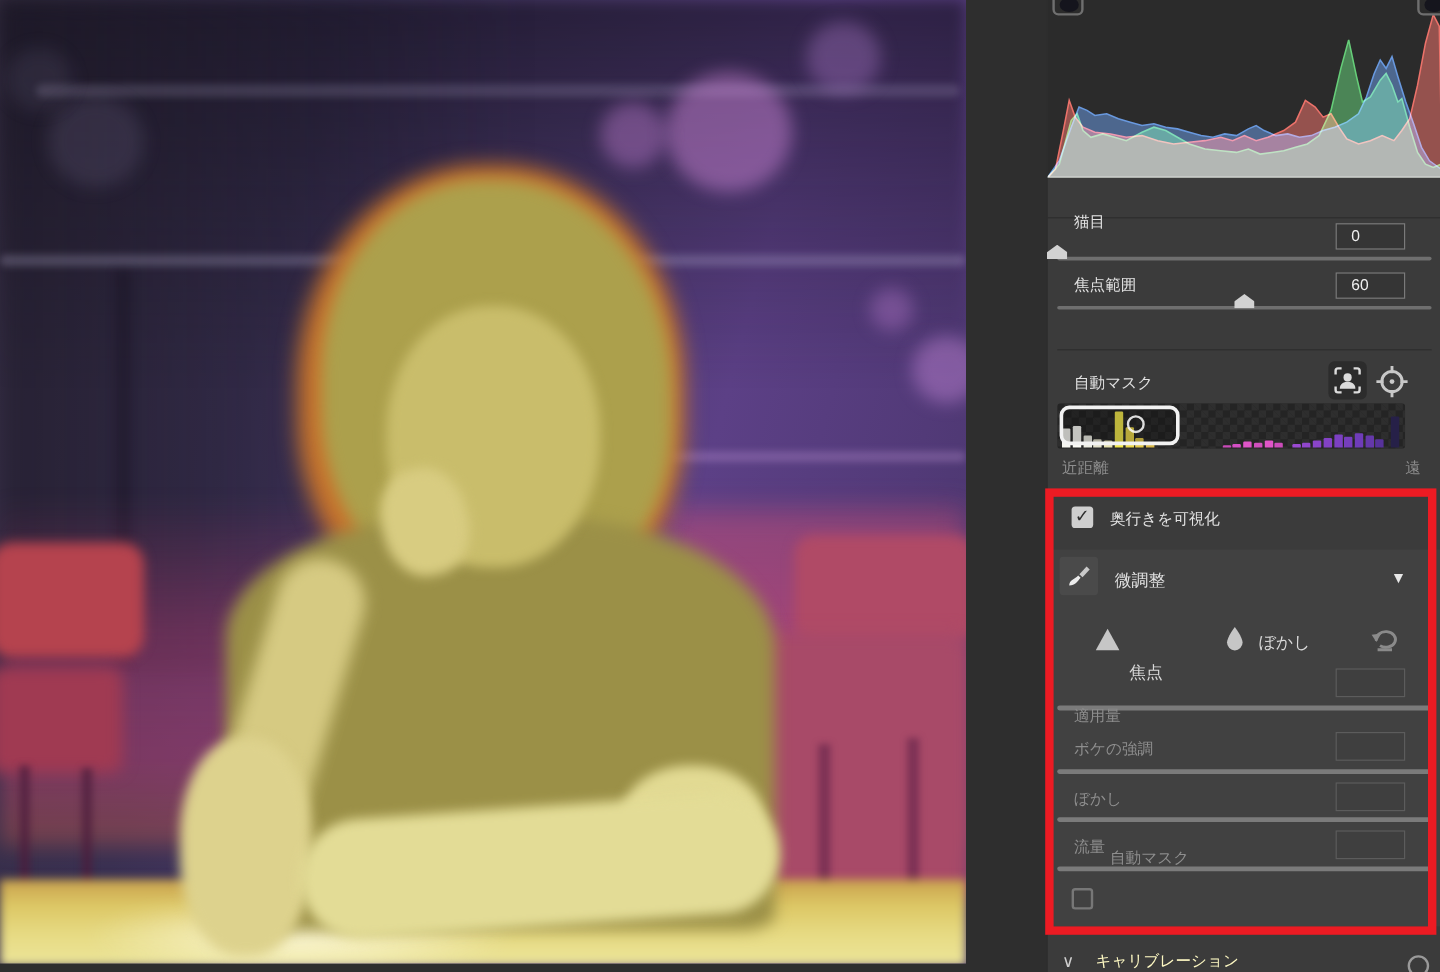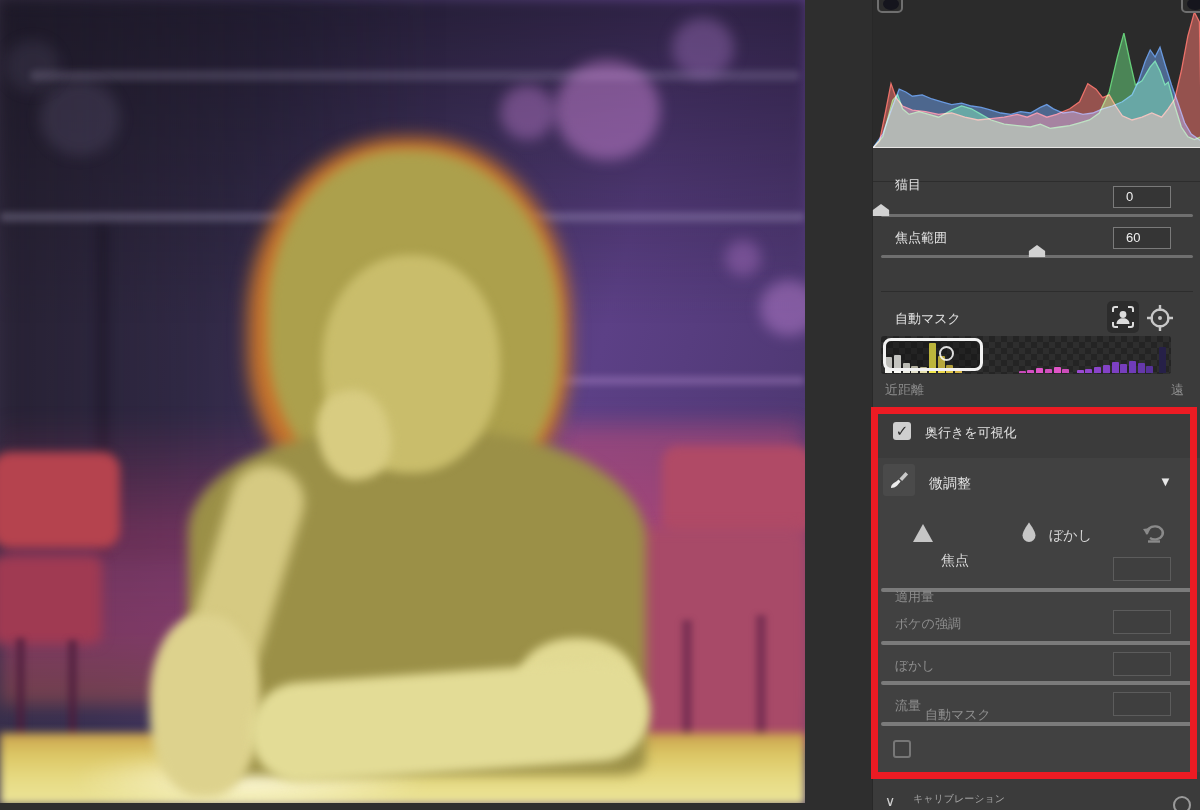--- a/index.html
+++ b/index.html
@@ -62,21 +62,21 @@
     border-radius:50%; }
   .iconbtn { position:absolute; display:flex; align-items:center; justify-content:center; }
   .redbox { position:absolute; left:871px; top:407px; width:326px; height:372px;
     border:7px solid #ec1b23; z-index:20; pointer-events:none; }
   .subsec { left:0; top:458px; width:328px; height:314px; background:#414141; }
   .check { position:absolute; width:18px; height:18px; border-radius:3px; }
   .check.on { background:#cfcfcf; color:#2e2e2e; font-size:15px; line-height:18px; text-align:center; font-weight:bold; }
   .check.off { border:2px solid #777; background:transparent; }
   .brushbtn { left:10px; top:464px; width:32px; height:32px; background:#4a4a4a; border-radius:3px; }
   .mode-label { font-size:14px; color:#dadada; }
-  .caltext { font-size:10px; color:#a3a3a3; }
+  .caltext { font-size:13px; color:#fef9c3; }
   .calcircle { position:absolute; width:18px; height:18px; border:2px solid #9a9a9a; border-radius:50%; }
 </style>
 </head>
 <body>
 
 <div class="app">
 
   <div class="photo">
     <div class="layer l-topdark"></div>
     <div class="layer l-leftdark"></div>

